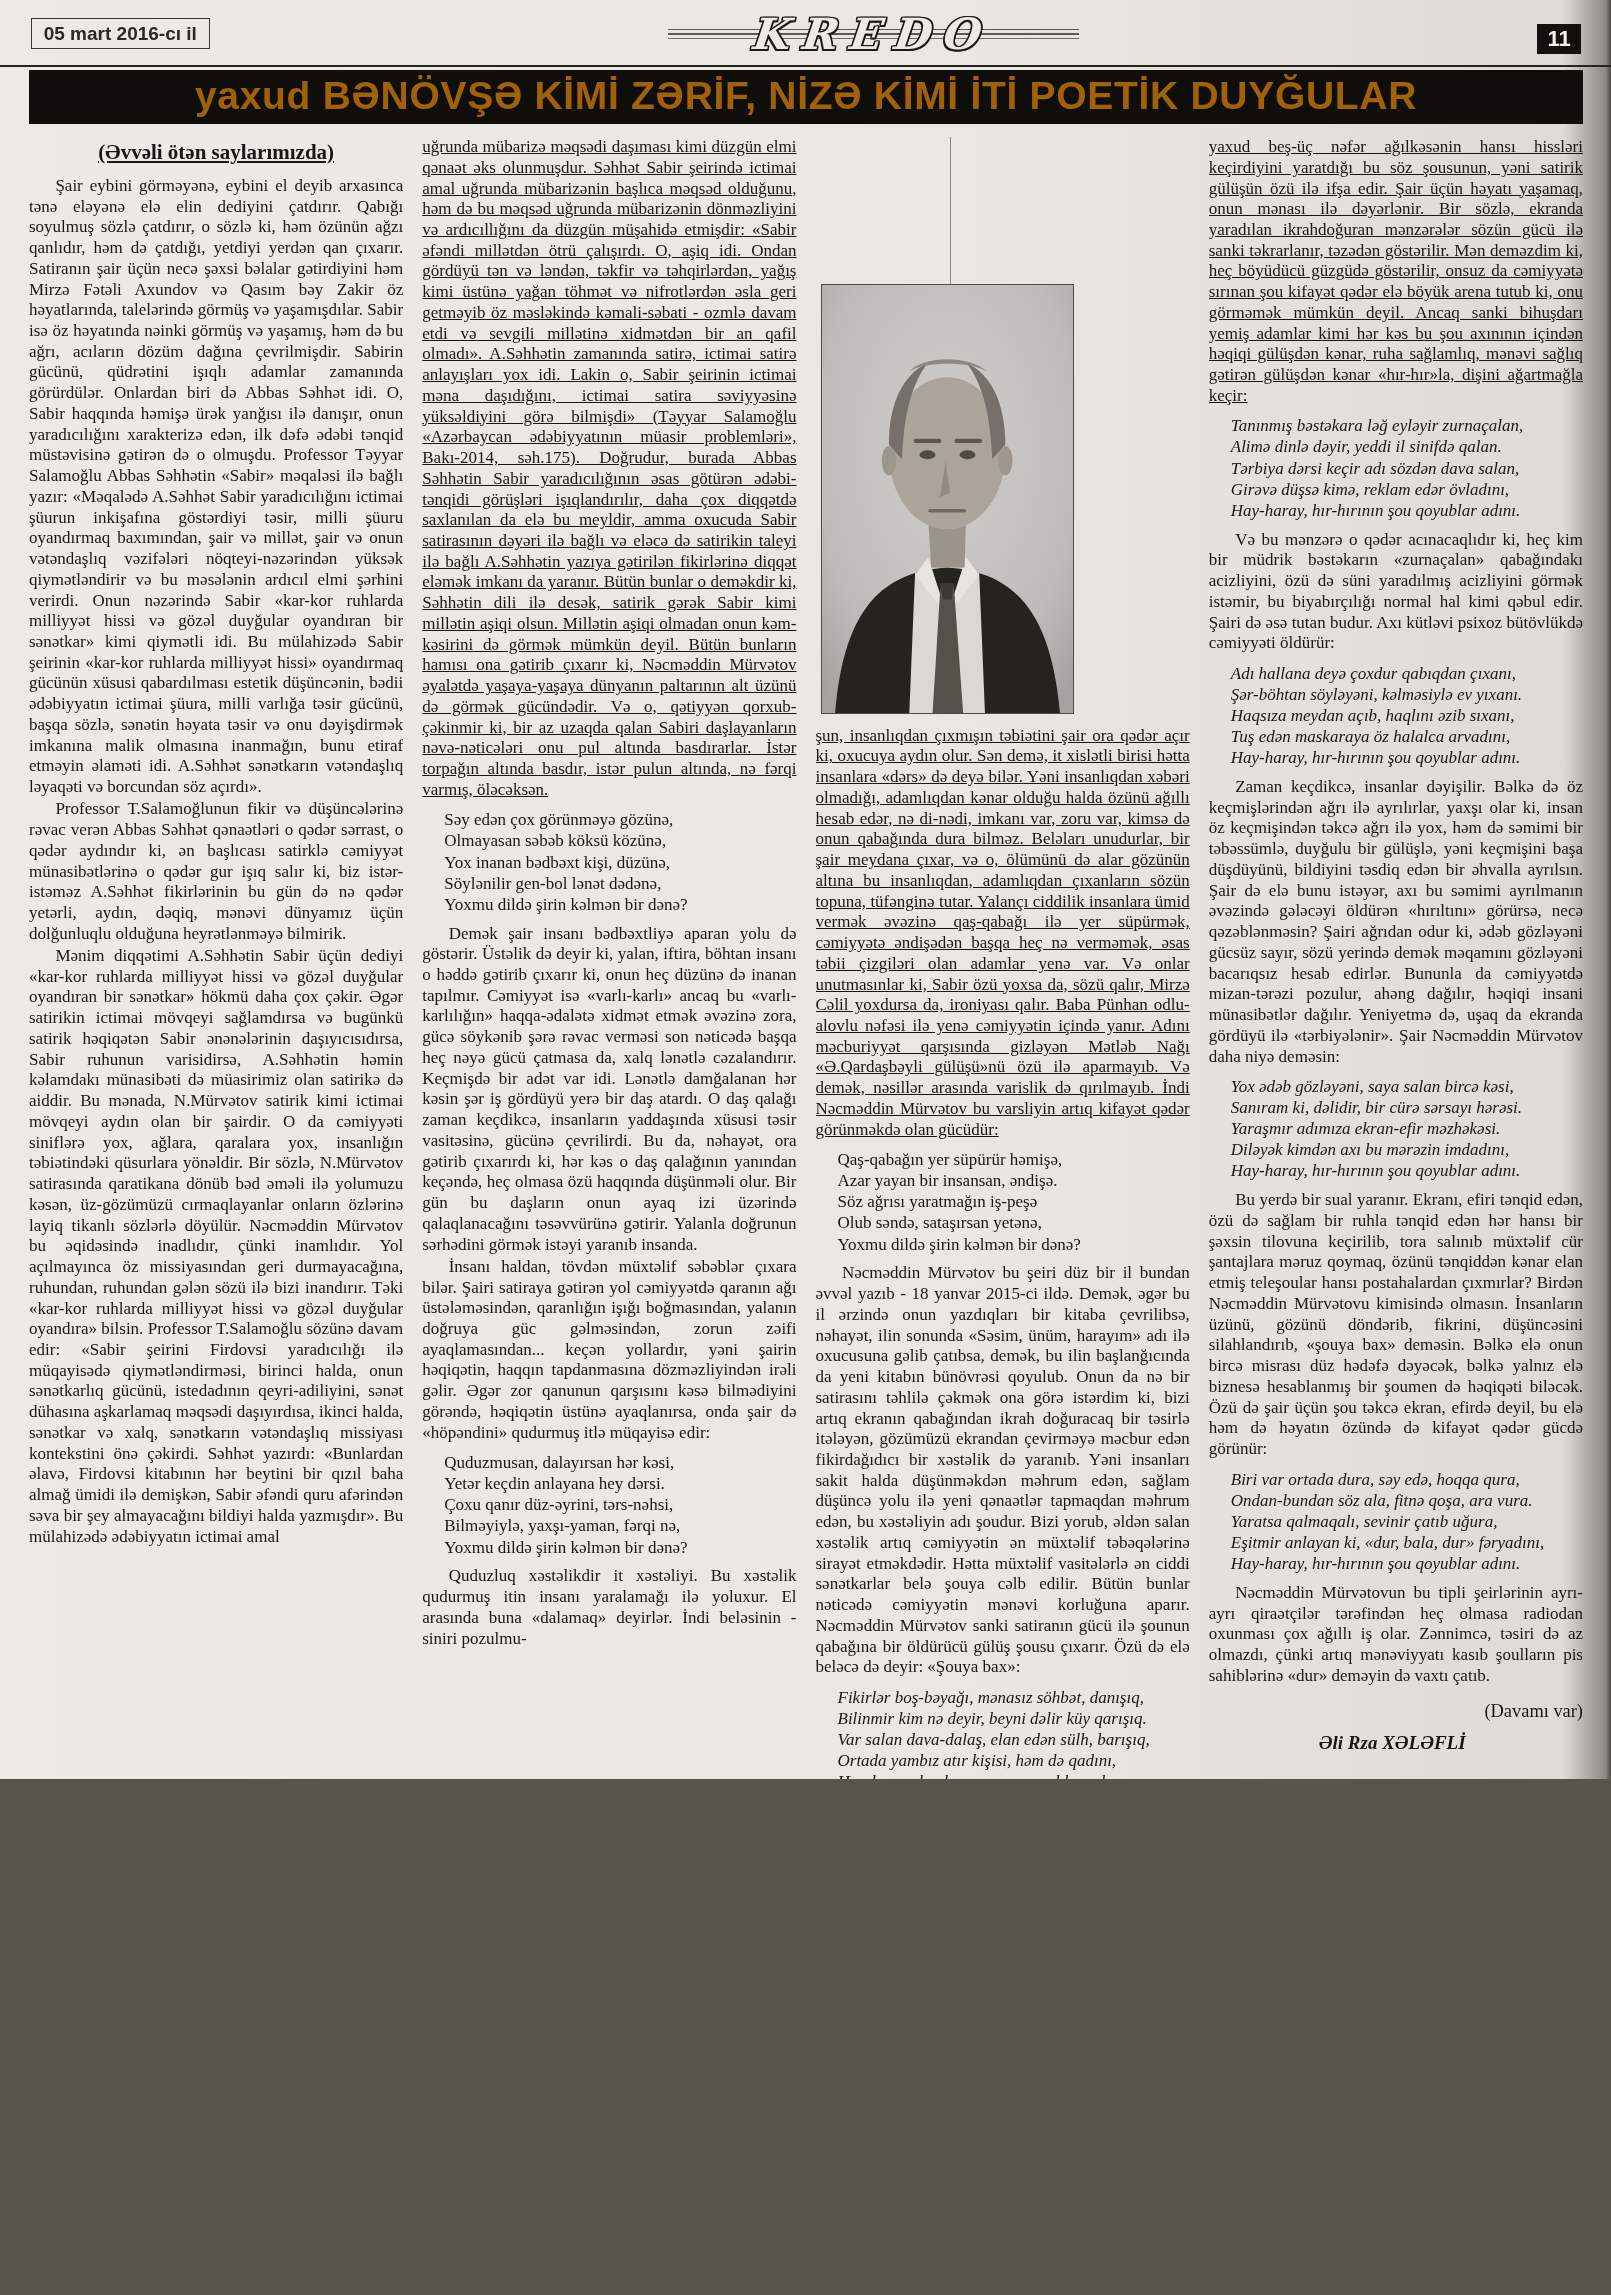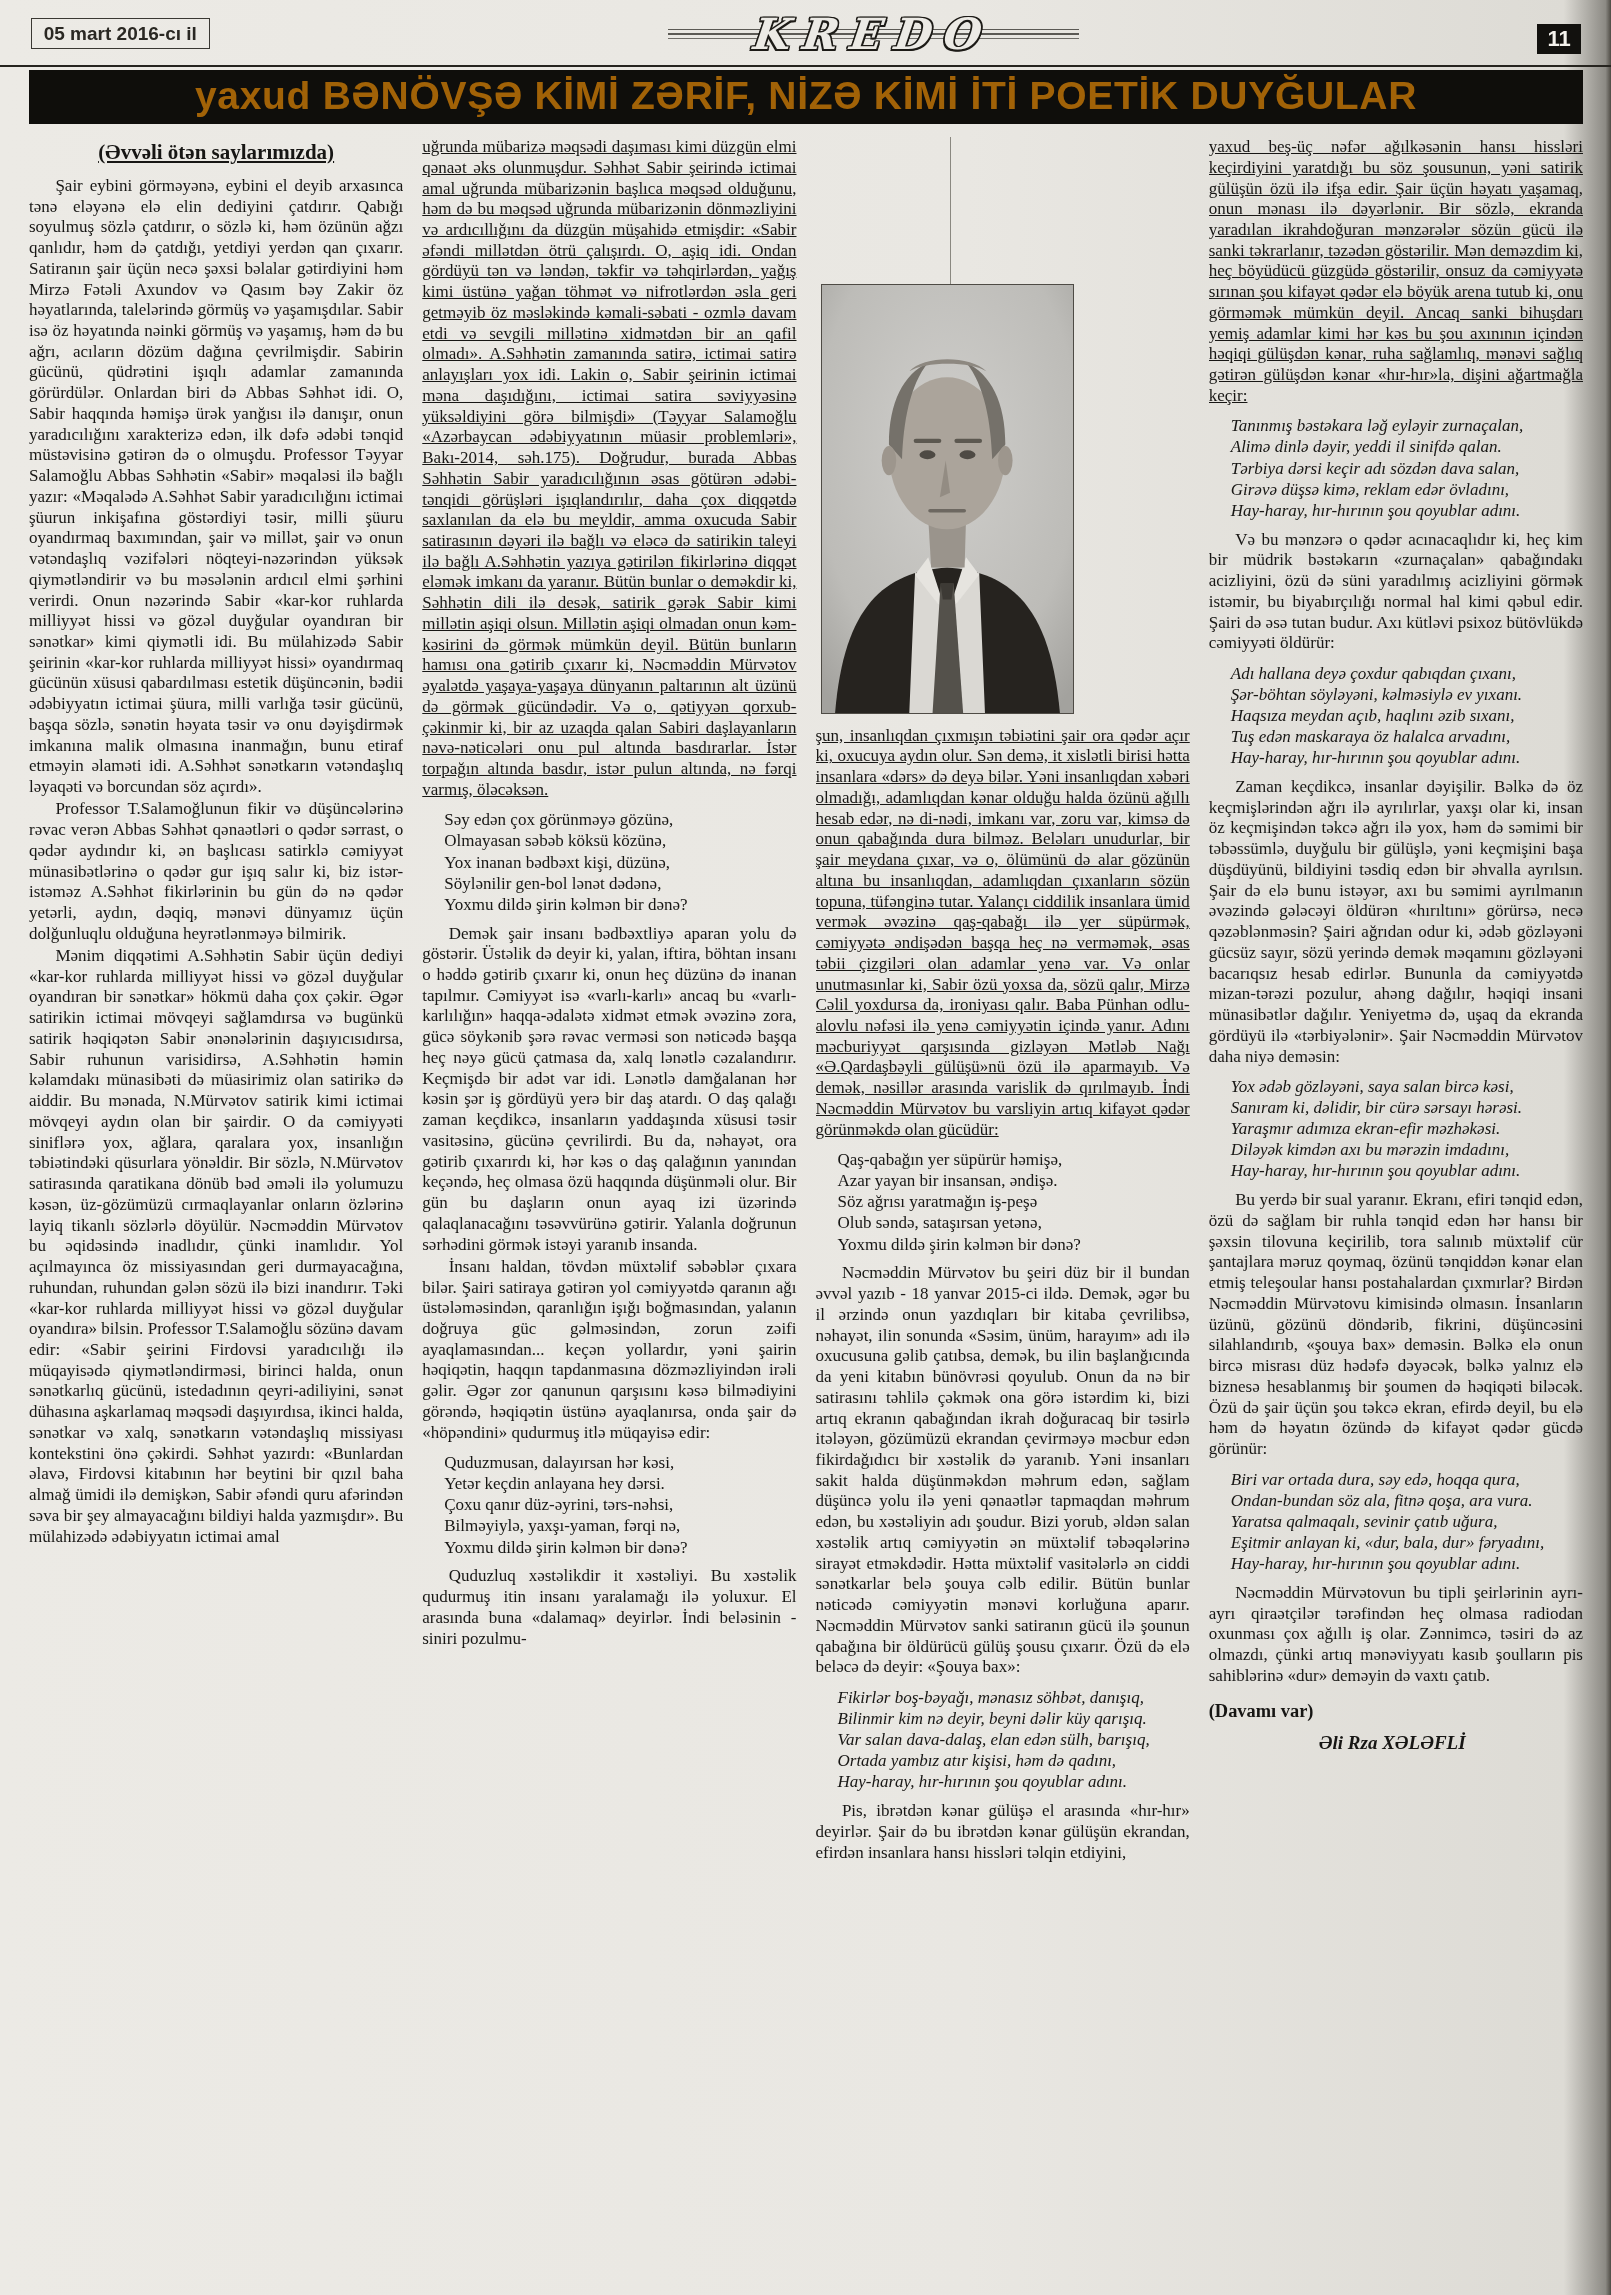--- a/index.html
+++ b/index.html
@@ -1,19 +1,19 @@
 <!DOCTYPE html>
 <html lang="az" style="font-size:11.7px"><head>
 <meta charset="utf-8">
 <style>
   * { margin:0; padding:0; box-sizing:border-box; }
   html,body { background:#57544e; }
   body { width:1612px; font-family:"Liberation Serif", serif; }
   .page {
-    position:relative; width:1612px; height:2295px; overflow:hidden;
+    position:relative; width:1612px; height:1779px; overflow:hidden;
     background:linear-gradient(90deg,#eceae5 0%, #e9e7e2 60%, #dddbd5 97%, #8c8a84 99.6%, #434039 100%);
     color:#171614;
   }
   
   .masthead {
     display:flex; align-items:center; justify-content:space-between;
     padding:8.8px 31px 5.9px 31px; border-bottom:2.2px solid #26241f; position:relative;
   }
   .date-box {
     border:1.5px solid #3a3833; padding:3.7px 11.7px;
@@ -63,21 +63,21 @@
   .poem-line { line-height:1.24; }
   
   .fold-line { position:absolute; left:134px; top:0; width:1.5px; height:147px; background:#8a8880; }
   .portrait {
     display:block; width:253px; height:430px; margin:147px 0 11.7px 5.9px;
     border:0.7px solid #4e4b45; background:#c3c2be; overflow:hidden;
   }
   .portrait svg { display:block; width:100%; height:100%; }
   
   .col-footer { margin-top:13.2px; }
-  .continued { font-weight:bold; text-align:left; font-size:18.4px; }
+  .continued { font-weight:normal; text-align:right; font-size:18.4px; }
   .author { font-weight:bold; font-style:italic; text-align:center; font-size:19px; margin-top:8.8px; padding-right:7.3px; }
 </style>
 </head>
 <body>
 
 <div class="page">
 
   <div class="masthead">
     <div class="date-box">05 mart  2016-cı il</div>
     <div class="kredo-wrap">

